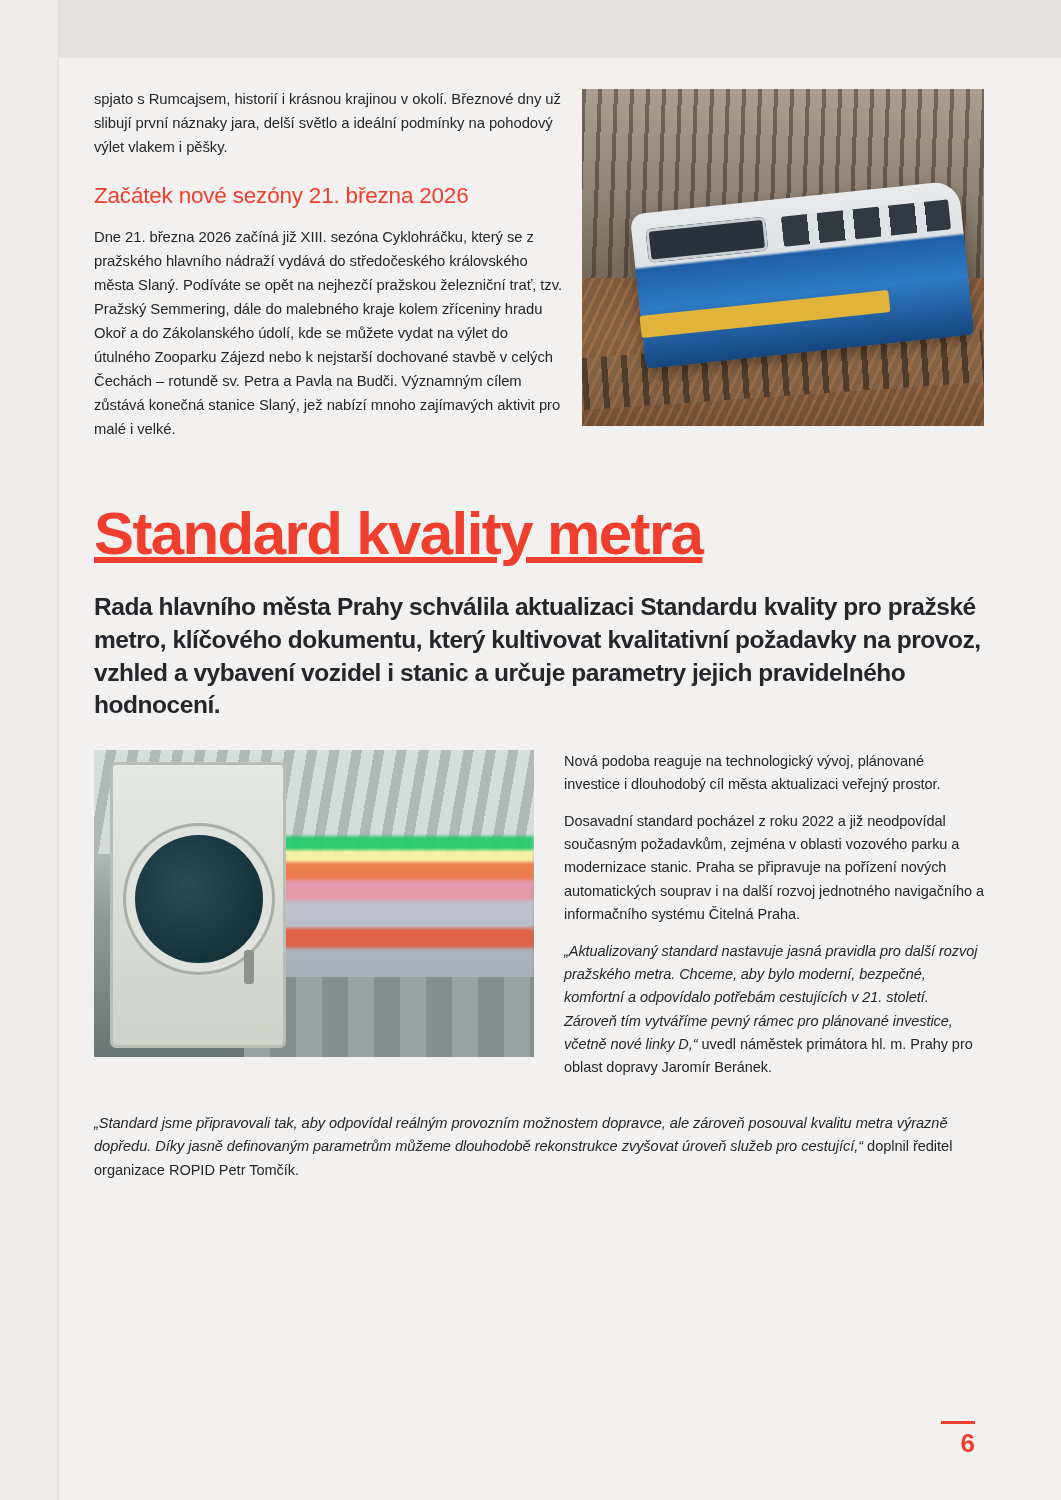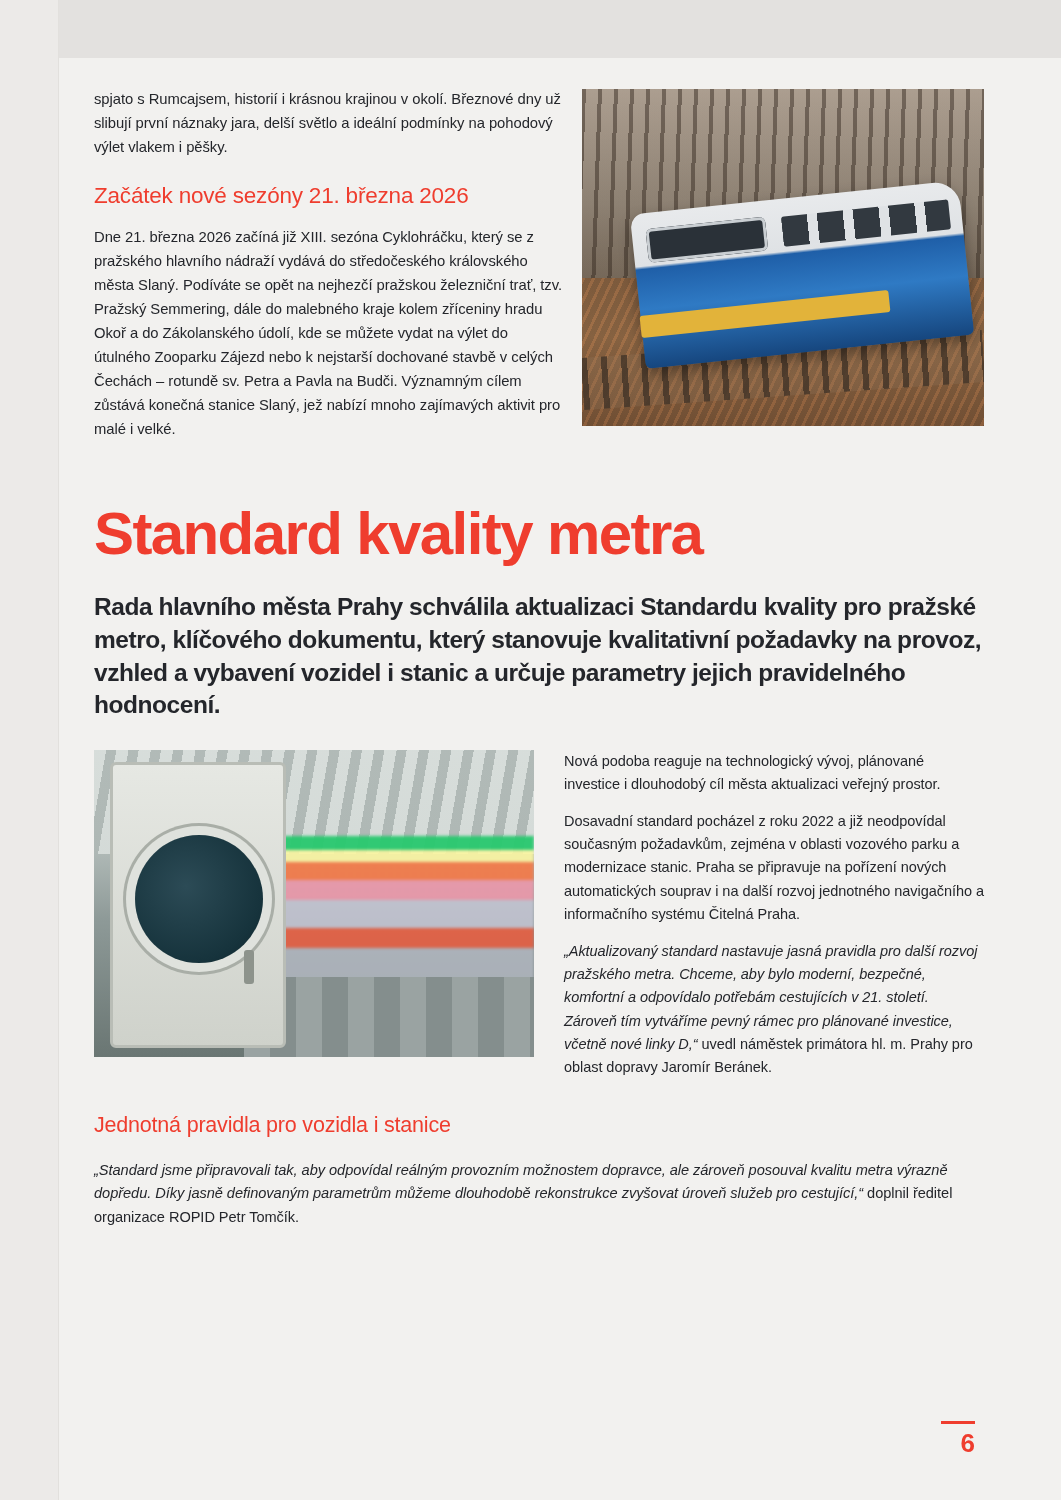--- a/index.html
+++ b/index.html
@@ -142,20 +142,21 @@
     margin: 0;
     font-size: 60px;
     line-height: 1.06;
     font-weight: bold;
     letter-spacing: -1.6px;
     color: #3a3c41;
   }
   .headline h1.red {
     color: #ef3d2e;
     margin-top: 8px;
+    text-decoration: underline;
   }
   .perex {
     margin: 26px 0 0 0;
     font-size: 24.5px;
     line-height: 1.33;
     font-weight: bold;
     color: #24262b;
     letter-spacing: -0.45px;
   }
 
@@ -292,21 +293,21 @@
         <div class="ground"></div>
         <div class="leaves"></div>
         <div class="rails"></div>
         <div class="train"></div>
         <div class="train-skirt"></div>
       </div>
     </div>
 
     <div class="headline">
       <h1 class="red">Standard kvality metra</h1>
-      <p class="perex">Rada hlavního města Prahy schválila aktualizaci Standardu kvality pro pražské metro, klíčového dokumentu, který stanovuje kvalitativní požadavky na provoz, vzhled a vybavení vozidel i stanic a určuje parametry jejich pravidelného hodnocení.</p>
+      <p class="perex">Rada hlavního města Prahy schválila aktualizaci Standardu kvality pro pražské metro, klíčového dokumentu, který kultivovat kvalitativní požadavky na provoz, vzhled a vybavení vozidel i stanic a určuje parametry jejich pravidelného hodnocení.</p>
     </div>
 
     <div class="two-col">
       <div class="metro-photo">
         <div class="bg"></div>
         <div class="ceiling"></div>
         <div class="streaks"></div>
         <div class="platform"></div>
         <div class="door">
           <div class="porthole"></div>
@@ -315,21 +316,20 @@
       </div>
 
       <div class="col-right">
         <p class="body-p">Nová podoba reaguje na technologický vývoj, plánované investice i dlouhodobý cíl města aktualizaci veřejný prostor.</p>
         <p class="body-p">Dosavadní standard pocházel z roku 2022 a již neodpovídal současným požadavkům, zejména v oblasti vozového parku a modernizace stanic. Praha se připravuje na pořízení nových automatických souprav i na další rozvoj jednotného navigačního a informačního systému Čitelná Praha.</p>
         <p class="body-p quote-italic"><span>„Aktualizovaný standard nastavuje jasná pravidla pro další rozvoj pražského metra. Chceme, aby bylo moderní, bezpečné, komfortní a odpovídalo potřebám cestujících v 21. století. Zároveň tím vytváříme pevný rámec pro plánované investice, včetně nové linky D,“</span><span class="plain"> uvedl náměstek primátora hl. m. Prahy pro oblast dopravy Jaromír Beránek.</span></p>
       </div>
     </div>
 
     <div class="lower">
-      <h2 class="sub-head-red">Jednotná pravidla pro vozidla i stanice</h2>
       <p class="body-p quote-italic"><span>„Standard jsme připravovali tak, aby odpovídal reálným provozním možnostem dopravce, ale zároveň posouval kvalitu metra výrazně dopředu. Díky jasně definovaným parametrům můžeme dlouhodobě rekonstrukce zvyšovat úroveň služeb pro cestující,“</span><span class="plain"> doplnil ředitel organizace ROPID Petr Tomčík.</span></p>
     </div>
 
   </div>
 
   <div class="folio">
     <div class="rule"></div>
     <div class="num">6</div>
   </div>
 </div>

